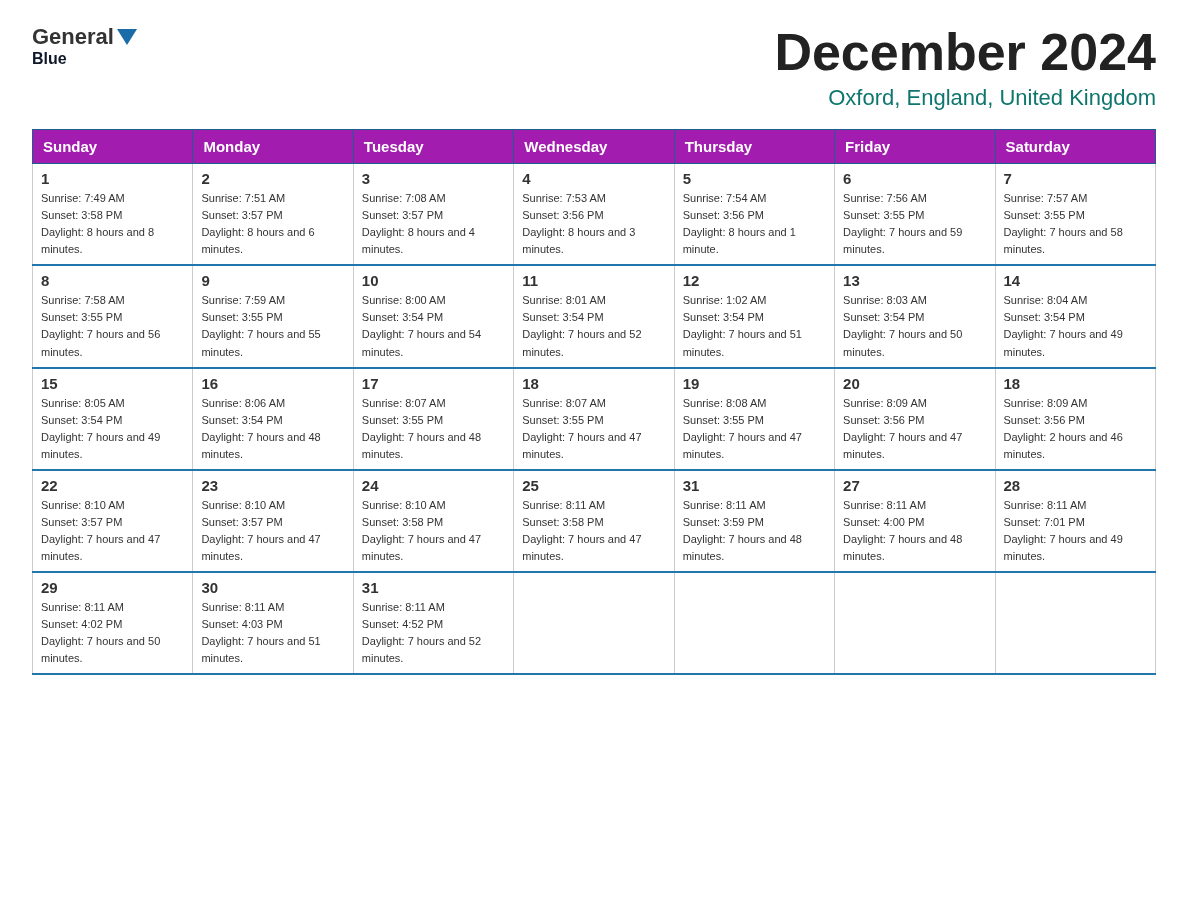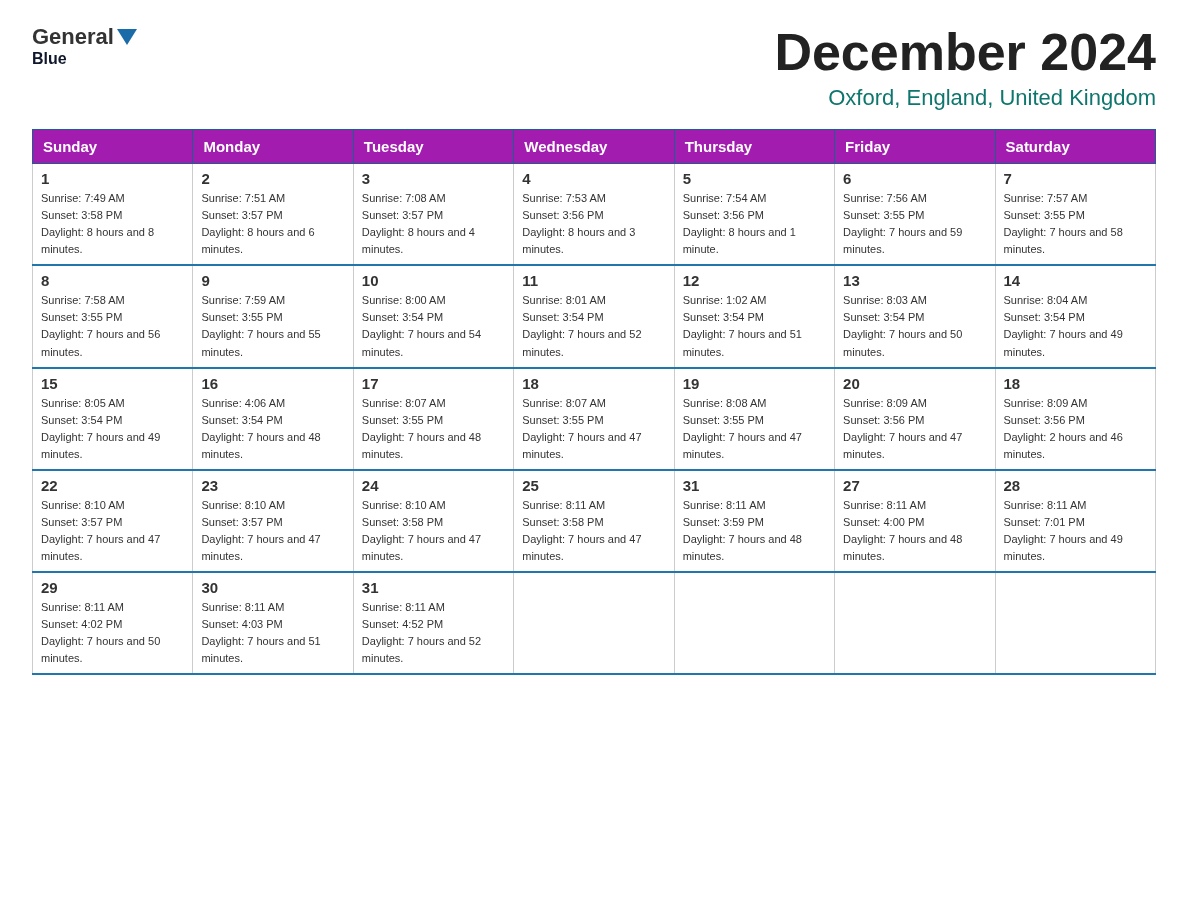--- a/index.html
+++ b/index.html
@@ -251,21 +251,21 @@
         <span class="day-number">15</span>
         <div class="day-info">
           <span>Sunrise: 8:05 AM</span><br>
           <span>Sunset: 3:54 PM</span><br>
           <span>Daylight: 7 hours and 49 minutes.</span>
         </div>
       </td>
         <td>
         <span class="day-number">16</span>
         <div class="day-info">
-          <span>Sunrise: 4:06 AM</span><br>
+          <span>Sunrise: 8:06 AM</span><br>
           <span>Sunset: 3:54 PM</span><br>
           <span>Daylight: 7 hours and 48 minutes.</span>
         </div>
       </td>
         <td>
         <span class="day-number">17</span>
         <div class="day-info">
           <span>Sunrise: 8:07 AM</span><br>
           <span>Sunset: 3:55 PM</span><br>
           <span>Daylight: 7 hours and 48 minutes.</span>

